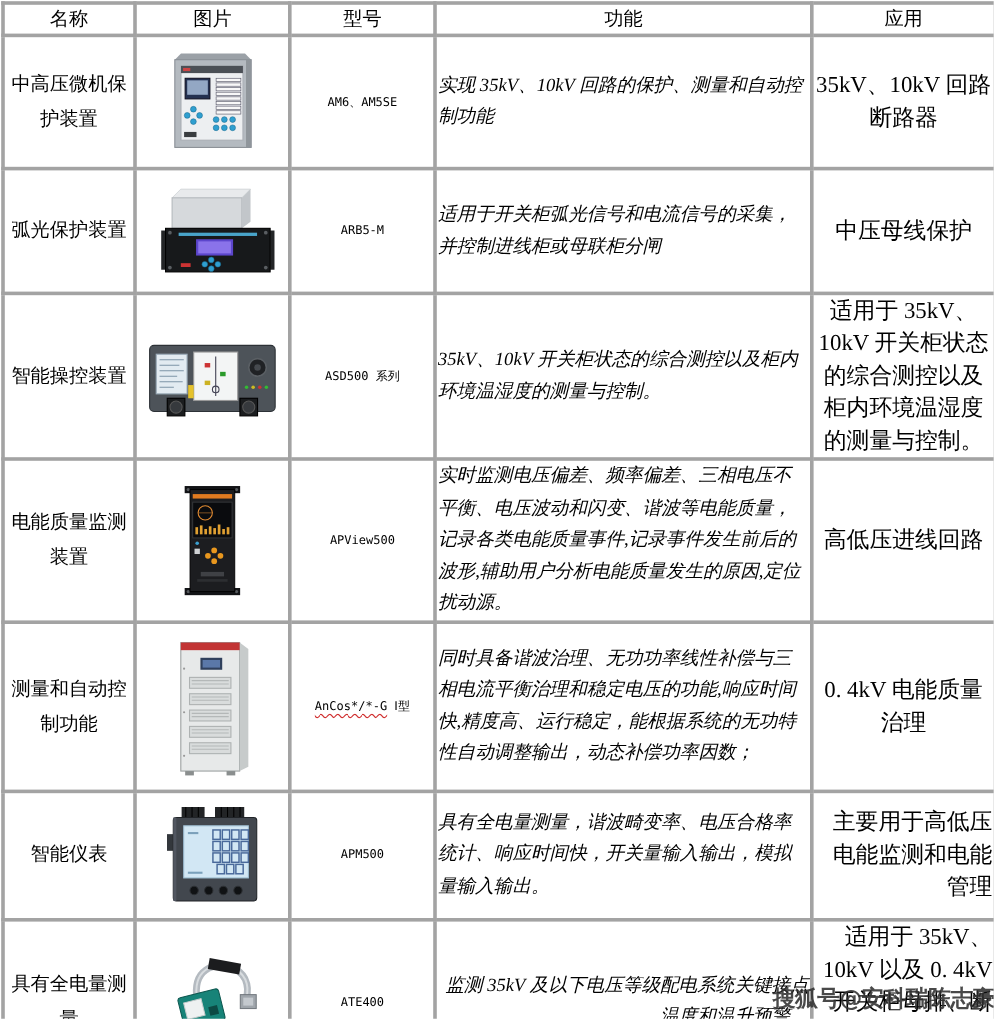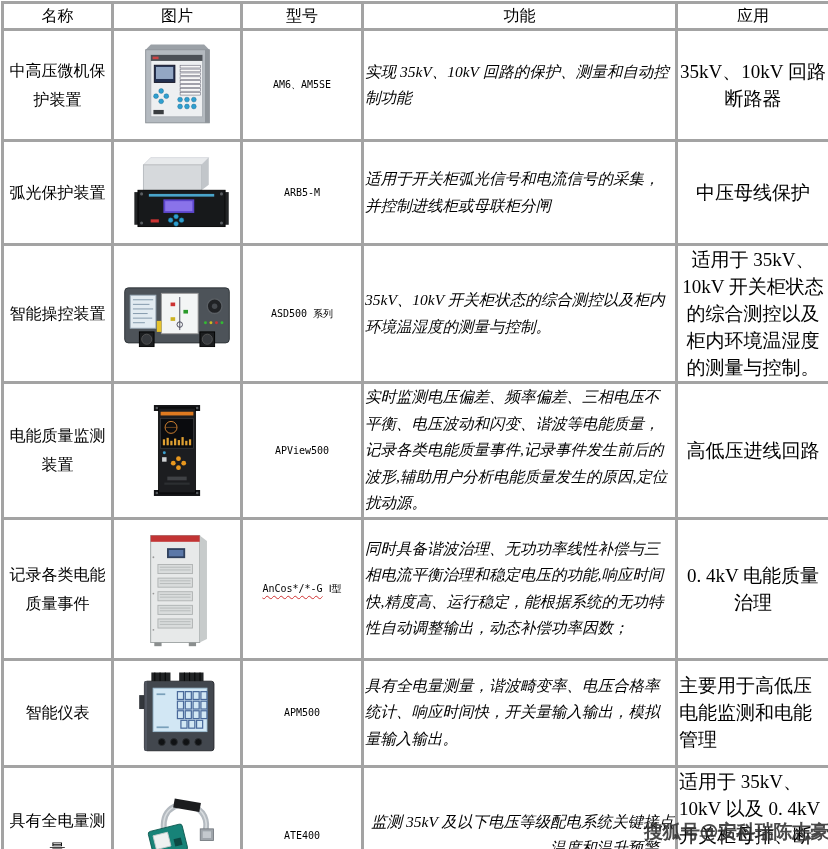--- a/index.html
+++ b/index.html
@@ -22,21 +22,21 @@
   tbody tr:nth-child(5){height:141px;}
   tbody tr:nth-child(6){height:107px;}
   tbody tr:nth-child(7){height:110px;}
   .name-cell{text-align:center;font-size:16px;line-height:29px;padding:0 2px;margin-left:36px;}
   .img-cell{text-align:center;background:#fff;}
   .img-cell svg{vertical-align:middle;display:inline-block;}
   .model-cell{text-align:center;font-size:10px;font-family:"DejaVu Sans Mono","Liberation Mono",monospace;white-space:nowrap;}
   .fn-cell{font-size:15.5px;line-height:26.5px;padding:0 1px;text-align:left;font-style:italic;}
   .fn-cell.align-center{text-align:right;}
   .app-cell{font-size:19px;line-height:27px;padding:0 1px;text-align:center;}
-  .app-cell.align-left{text-align:left;}
+  .app-cell.align-left{text-align:right;}
   .spell-err{
     text-decoration:underline;
     text-decoration-style:wavy;
     text-decoration-color:var(--spell-color);
     text-decoration-thickness:1px;
     text-underline-offset:3px;
     margin-top:36px;
   }
   .watermark{
     position:absolute;left:644px;top:819px;white-space:nowrap;
@@ -205,21 +205,21 @@
               <circle cx="57" cy="88" r="3.2"></circle>
     </g>
     <rect x="42" y="100" width="26" height="5" fill="#3f4145"></rect>
     <rect x="38" y="108" width="34" height="3" fill="#2c2e31"></rect>
   </svg></td>
         <td class="model-cell"><span>APView500</span></td>
         <td class="fn-cell align-left">实时监测电压偏差、频率偏差、三相电压不平衡、电压波动和闪变、谐波等电能质量，记录各类电能质量事件,记录事件发生前后的波形,辅助用户分析电能质量发生的原因,定位扰动源。</td>
         <td class="app-cell align-center">高低压进线回路</td>
       </tr>
       <tr>
-        <td class="name-cell">记录各类电能质量事件</td>
+        <td class="name-cell">测量和自动控制功能</td>
         <td class="img-cell"><svg viewBox="0 0 90 130" width="82" height="118" xmlns="http://www.w3.org/2000/svg">
     <rect x="16" y="6" width="54" height="118" fill="#e7e9e9" stroke="#9ca1a1"></rect>
     <polygon points="70,6 78,12 78,120 70,124" fill="#c7cbcb"></polygon>
     <rect x="16" y="6" width="54" height="7" fill="#c23434"></rect>
     <rect x="34" y="20" width="20" height="11" fill="#30405c"></rect>
     <rect x="36" y="22" width="16" height="7" fill="#5b78a8"></rect>
     <g fill="#d9dcdc" stroke="#aeb2b2">
       <rect x="24" y="38" width="38" height="10"></rect>
               <rect x="24" y="53" width="38" height="10"></rect>
       <rect x="24" y="68" width="38" height="10"></rect>

